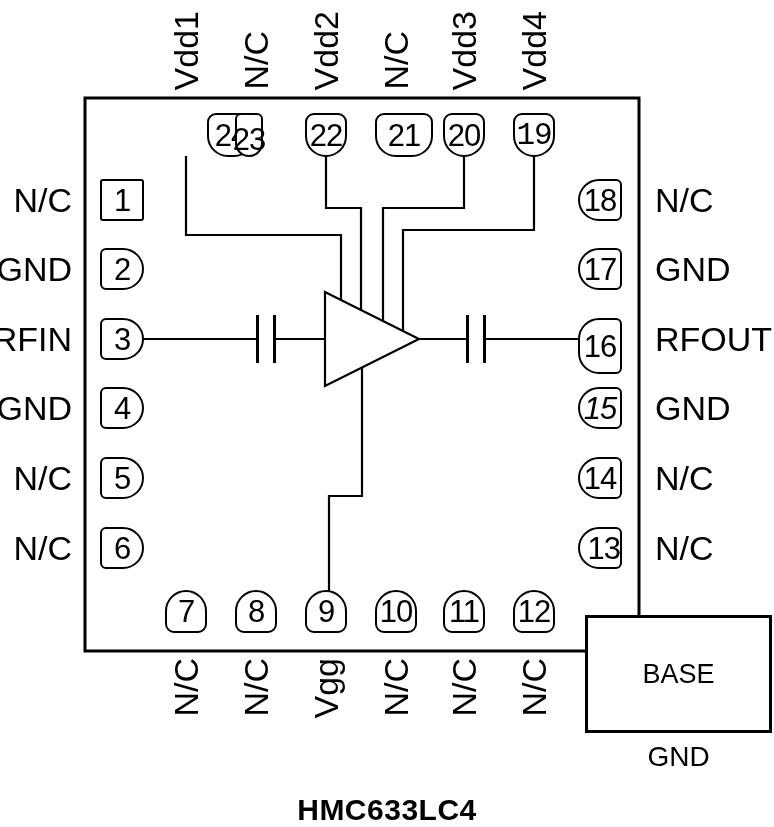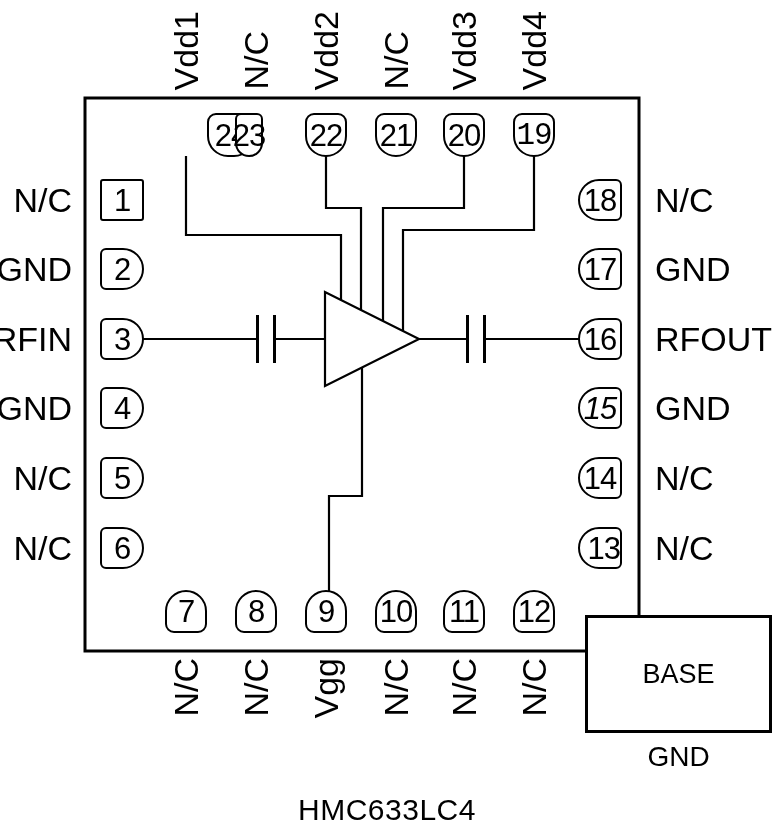--- a/index.html
+++ b/index.html
@@ -29,21 +29,21 @@
     box-sizing:border-box;border:3px solid #000;background:#fff;z-index:2;
     display:flex;flex-direction:column;align-items:center;justify-content:center;
     font-size:27px;line-height:32px;text-align:center;
   }
   .pkg-gnd{
     position:absolute;left:585px;top:741px;width:187px;text-align:center;
     font-size:28px;z-index:2;
   }
   .title{
     position:absolute;left:0;top:793px;width:774px;text-align:center;
-    font-size:30px;letter-spacing:0.5px;z-index:2;
+    font-size:30px;letter-spacing:0.5px;z-index:2;font-weight:bold;
   }
 </style>
 </head>
 <body>
 
 <div class="stage">
 
   <svg class="art" width="774" height="827" viewBox="0 0 774 827">
     <g stroke="#000000" fill="none" stroke-width="2.2">
       <rect x="85" y="98" width="554" height="553" fill="#ffffff" stroke-width="3"></rect>
@@ -70,29 +70,29 @@
 
       <polygon points="325,292 325,386 419,339" fill="#ffffff" stroke-linejoin="miter"></polygon>
     </g>
   </svg>
 
   <div id="pins-layer">
       <div class="pin" style="border-radius: 9px 9px 21px 21px; left: 165px; top: 113px; width: 48px; height: 44px; margin-left: 42px;">
         <span>24</span>
       </div>
       <div class="rot-label" style="left: 169px; bottom: 737px;">Vdd1</div>
-      <div class="pin" style="border-radius: 9px 9px 21px 21px; left: 235px; top: 113px; width: 28px; height: 44px;">
+      <div class="pin" style="border-radius: 9px 9px 21px 21px; left: 235px; top: 113px; width: 28px; height: 44px; align-items: flex-end;">
         <span>23</span>
       </div>
       <div class="rot-label" style="left: 239px; bottom: 737px;">N/C</div>
       <div class="pin" style="border-radius: 9px 9px 21px 21px; left: 305px; top: 113px; width: 42px; height: 44px;">
         <span>22</span>
       </div>
       <div class="rot-label" style="left: 309px; bottom: 737px;">Vdd2</div>
-      <div class="pin" style="border-radius: 9px 9px 21px 21px; left: 375px; top: 113px; width: 42px; height: 44px;">
+      <div class="pin" style="border-radius: 9px 9px 21px 21px; left: 375px; top: 113px; width: 58px; height: 44px;">
         <span>21</span>
       </div>
       <div class="rot-label" style="left: 379px; bottom: 737px;">N/C</div>
       <div class="pin" style="border-radius: 9px 9px 21px 21px; left: 443px; top: 113px; width: 42px; height: 44px;">
         <span>20</span>
       </div>
       <div class="rot-label" style="left: 447px; bottom: 737px;">Vdd3</div>
       <div class="pin" style="border-radius: 9px 9px 21px 21px; left: 513px; top: 113px; width: 42px; height: 44px; font-family: Liberation Mono, monospace;">
         <span>19</span>
       </div>
@@ -146,21 +146,21 @@
       </div>
       <div class="side-label left-side" style="right: 702px; top: 530px;">N/C</div>
       <div class="pin" style="border-radius: 21px 6px 6px 21px; left: 578px; top: 179px; width: 44px; height: 42px;">
         <span>18</span>
       </div>
       <div class="side-label right-side" style="left: 655px; top: 182px;">N/C</div>
       <div class="pin" style="border-radius: 21px 6px 6px 21px; left: 578px; top: 248px; width: 44px; height: 42px;">
         <span>17</span>
       </div>
       <div class="side-label right-side" style="left: 655px; top: 251px;">GND</div>
-      <div class="pin" style="border-radius: 21px 6px 6px 21px; left: 578px; top: 318px; width: 44px; height: 42px;">
+      <div class="pin" style="border-radius: 21px 6px 6px 21px; left: 578px; top: 318px; width: 44px; height: 56px;">
         <span>16</span>
       </div>
       <div class="side-label right-side" style="left: 655px; top: 321px;">RFOUT</div>
       <div class="pin" style="border-radius: 21px 6px 6px 21px; left: 578px; top: 387px; width: 44px; height: 42px; font-style: italic;">
         <span>15</span>
       </div>
       <div class="side-label right-side" style="left: 655px; top: 390px;">GND</div>
       <div class="pin" style="border-radius: 21px 6px 6px 21px; left: 578px; top: 457px; width: 44px; height: 42px;">
         <span>14</span>
       </div>

